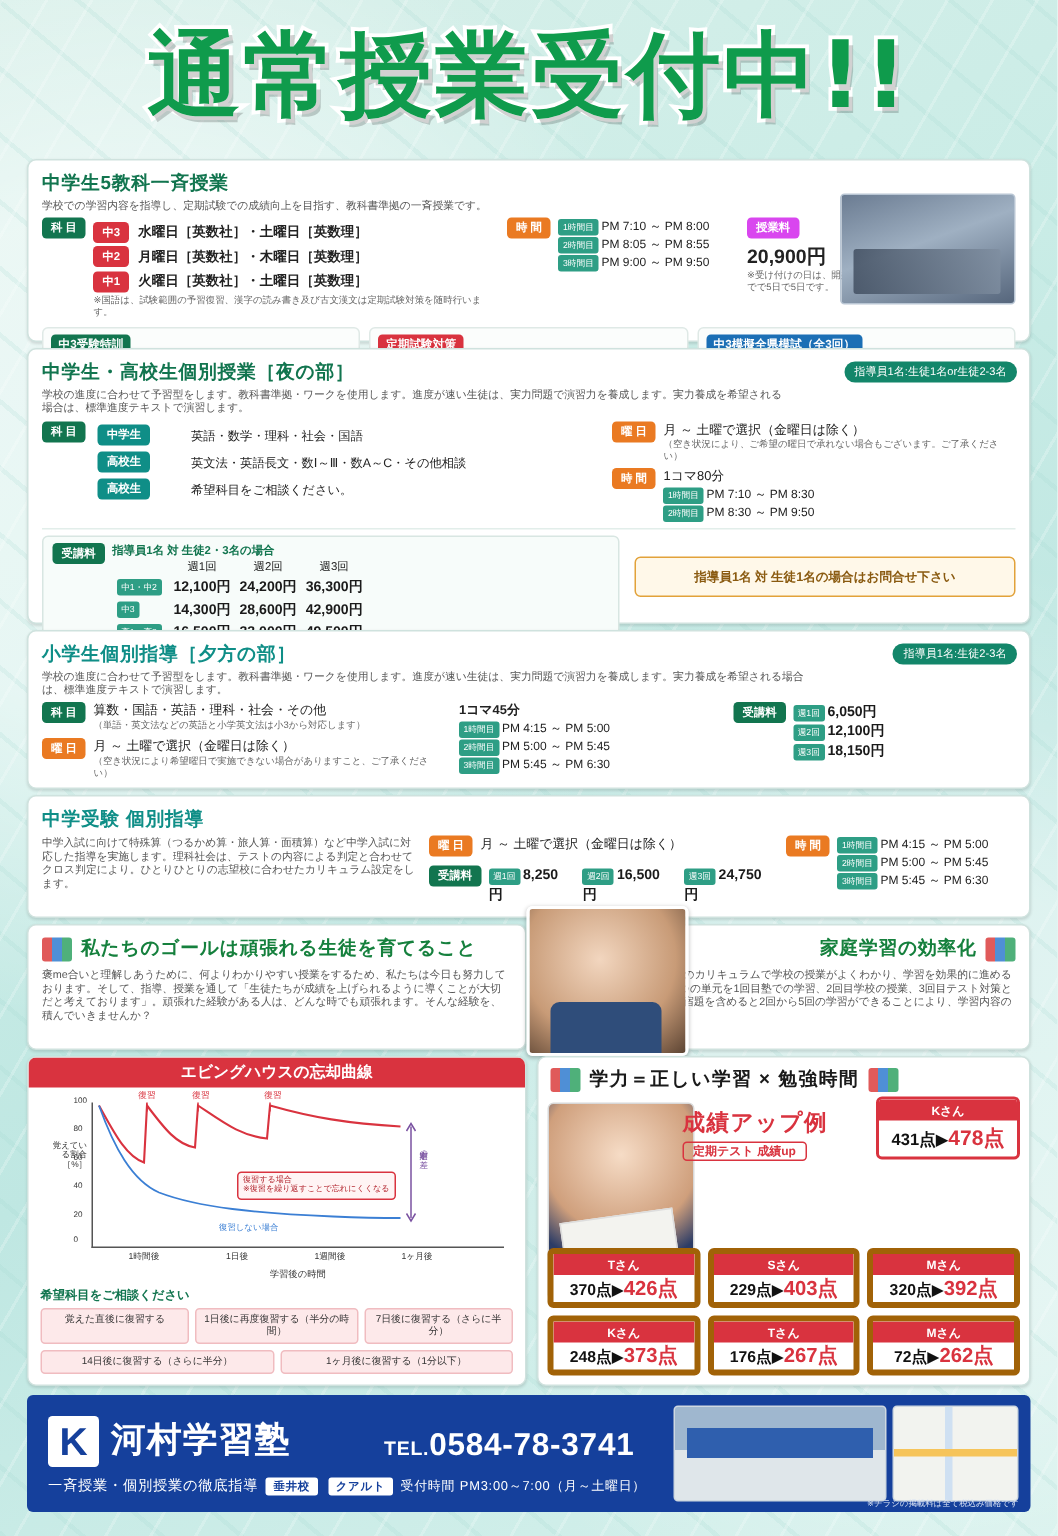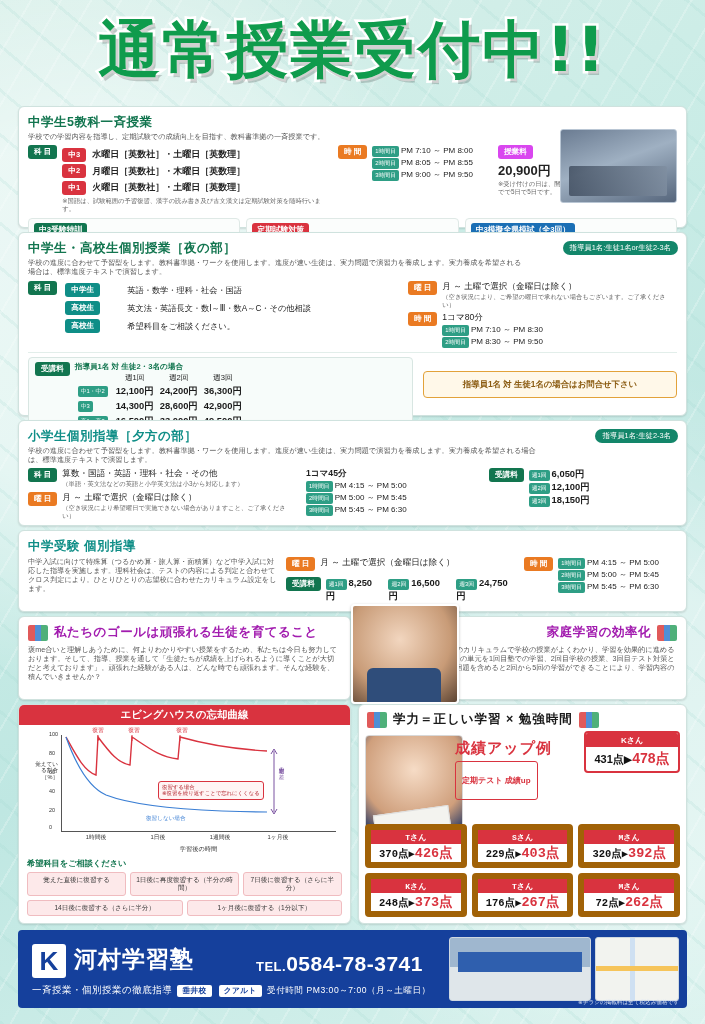--- a/index.html
+++ b/index.html
@@ -53,21 +53,21 @@
     border-radius:6px;
     box-shadow:0 1px 2px rgba(0,0,0,.12);
     box-sizing:border-box;
   }
   .ptitle{
     font-weight:bold;
     color:#12754f;
     font-size:12.5px;
     letter-spacing:.5px;
   }
-  .ptitle.blue{color:#a21caf;}
+  .ptitle.blue{color:#15803d;}
   .ptitle.teal{color:#0f8e87;}
   .sub{
     font-size:7.2px;color:#555;line-height:1.25;
   }
   .tagR{
     position:absolute;right:8px;top:8px;
     background:#13866a;color:#fff;font-size:7.4px;
     padding:2px 7px;border-radius:9px;white-space:nowrap;
   }
   .badge{
@@ -170,29 +170,29 @@
   .scoretop{display:flex;align-items:center;gap:6px;padding:6px 8px;}
   .formula{font-size:12.5px;font-weight:bold;color:#1a1a1a;letter-spacing:1px;}
   .girlphoto{
     position:absolute;left:6px;top:30px;width:96px;height:130px;border-radius:4px;
     background:radial-gradient(circle at 50% 26%,#f6dcc6,#cf9f7c 48%,#2c3c66 70%);
     border:1px solid #d8d8d8;overflow:hidden;
   }
   .girlphoto:after{content:"";position:absolute;left:10px;bottom:6px;width:74px;height:48px;background:#f3f3ef;transform:rotate(-8deg);border:1px solid #ddd;}
   .updown{position:absolute;left:96px;top:34px;width:212px;}
   .uptitle{font-size:15px;font-weight:bold;color:#d9333f;letter-spacing:1px;}
-  .uptag{display:inline-block;border:1.5px solid #d9333f;color:#d9333f;font-size:8px;font-weight:bold;border-radius:3px;padding:13px 6px;margin-top:3px;}
+  .uptag{display:inline-block;border:1.5px solid #d9333f;color:#d9333f;font-size:8px;font-weight:bold;border-radius:3px;padding:0 6px;margin-top:3px;}
   .kbox{
     position:absolute;right:6px;top:26px;width:92px;border:2px solid #d9333f;border-radius:4px;background:#fff;overflow:hidden;text-align:center;
   }
   .kbox .nm{background:#d9333f;color:#fff;font-size:8px;font-weight:bold;padding:1.5px 0;}
   .kbox .sc{font-size:11px;font-weight:bold;padding:3px 0;color:#111;}
   .kbox .sc b{color:#d9333f;font-size:14px;}
   .grid6{position:absolute;left:6px;right:6px;bottom:6px;display:grid;grid-template-columns:repeat(3,1fr);gap:5px;}
-  .cell{border:6px solid #a16207;border-radius:4px;overflow:hidden;text-align:center;background:#fff;font-family:Liberation Mono, monospace;}
+  .cell{border:4px solid #a16207;border-radius:4px;overflow:hidden;text-align:center;background:#fff;}
   .cell .nm{background:#d9333f;color:#fff;font-size:8px;font-weight:bold;padding:1.5px 0;}
   .cell .sc{font-size:10.5px;font-weight:bold;padding:0 0;color:#111;}
   .cell .sc b{color:#d9333f;font-size:13.5px;}
 
   
   #footer{
     position:absolute;left:18px;top:930px;width:669px;height:78px;
     background:#15409c;border-radius:4px;color:#fff;overflow:hidden;
   }
   .logo{

